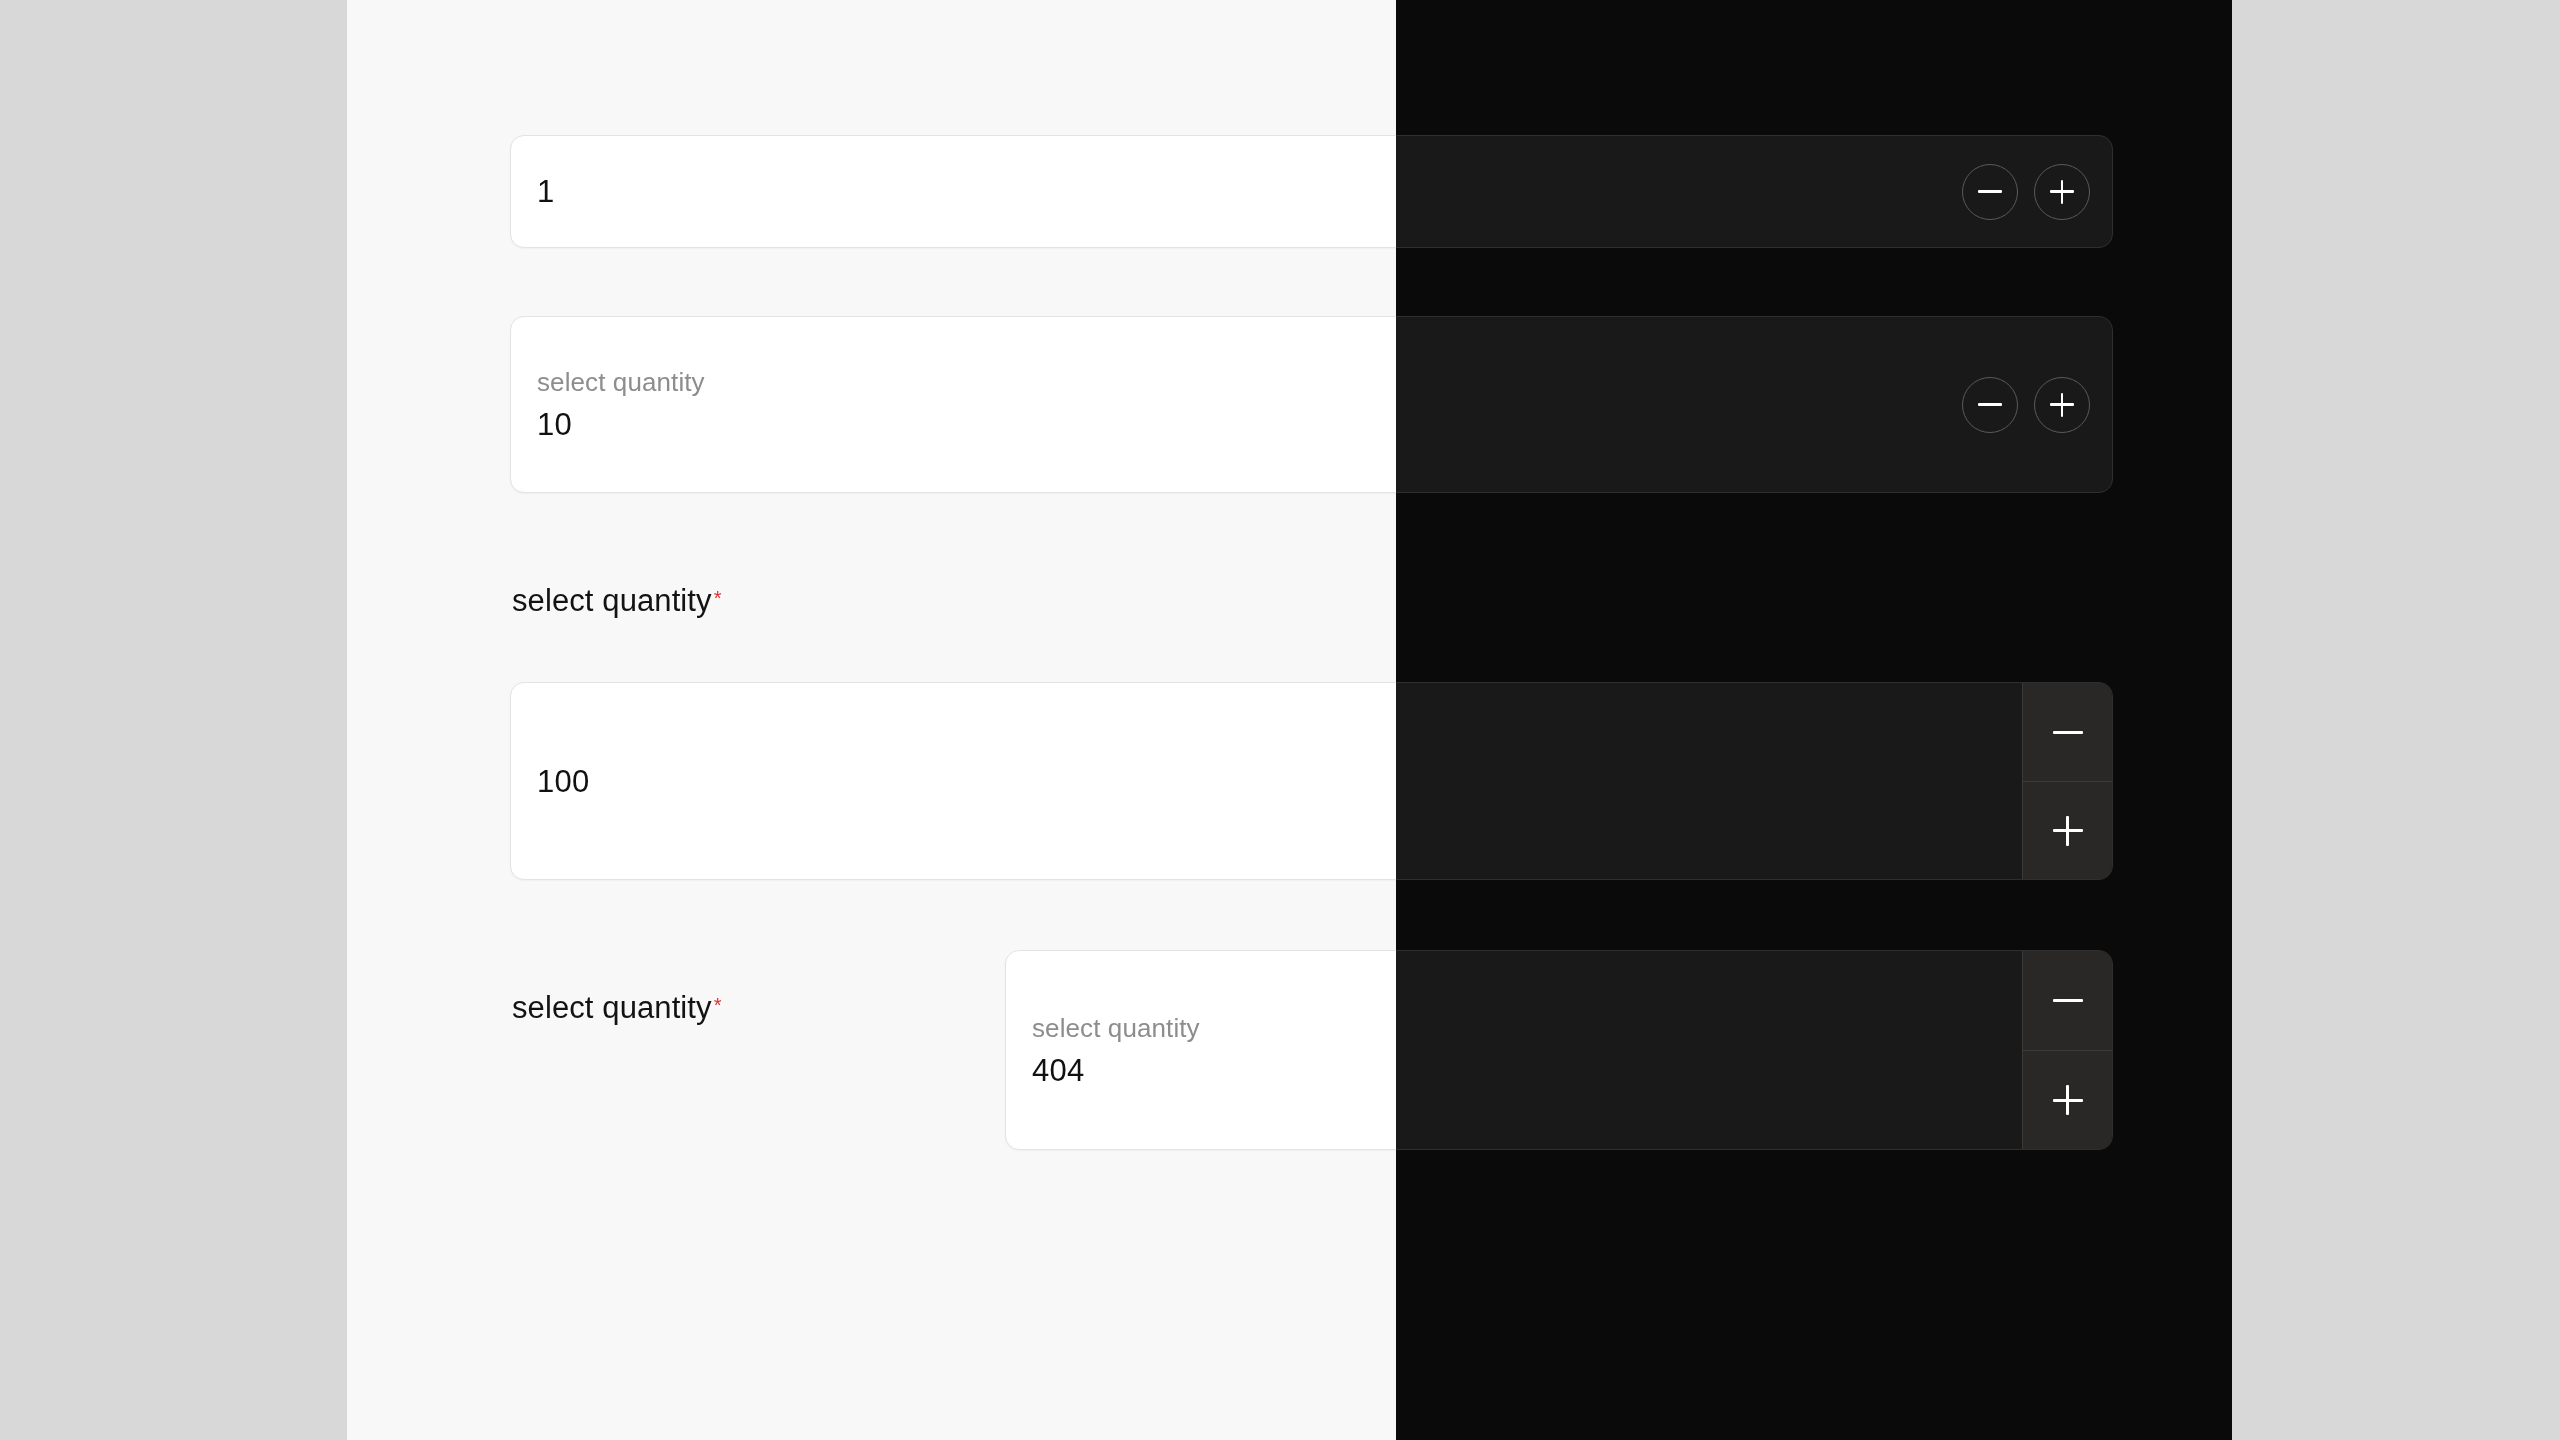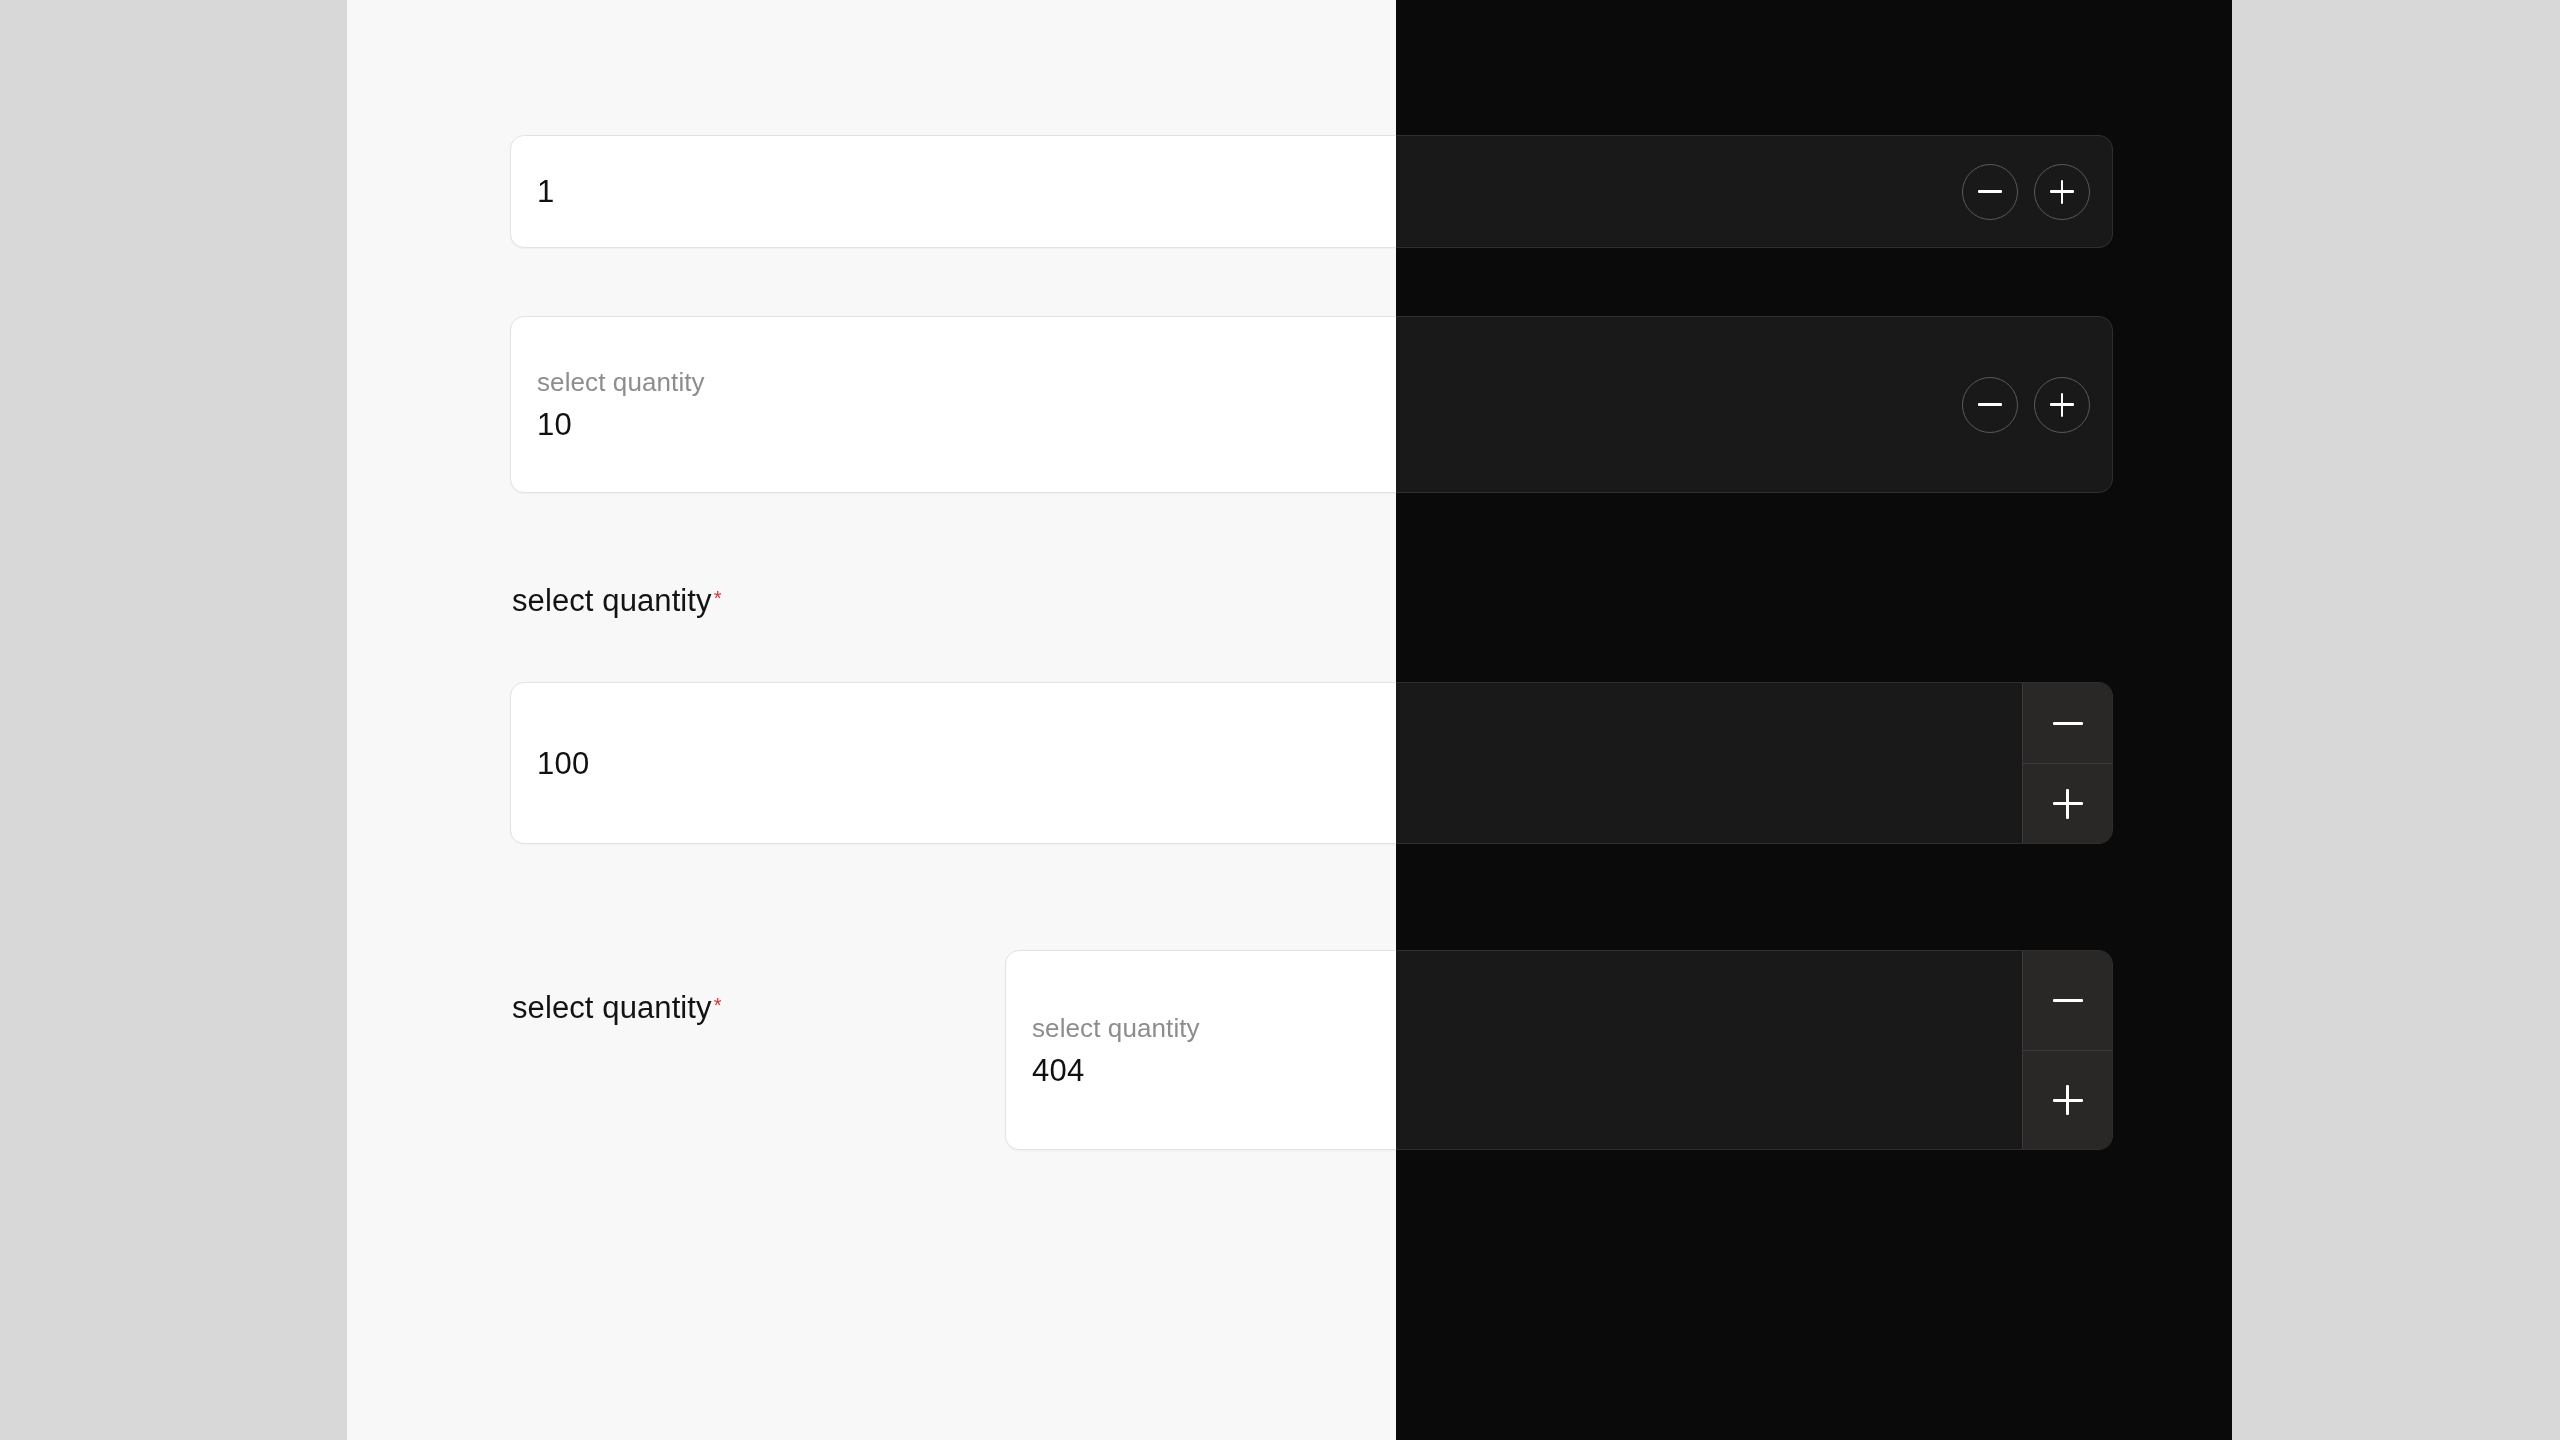--- a/index.html
+++ b/index.html
@@ -41,21 +41,21 @@
 
   
   .row { position: absolute; }
 
   
   .r1 { left: 163px; top: 135px; width: 1603px; height: 113px; }
   
   .r2 { left: 163px; top: 316px; width: 1603px; height: 177px; }
   
   .r3lab { left: 165px; top: 585px; }
-  .r3 { left: 163px; top: 682px; width: 1603px; height: 162px; }
+  .r3 { left: 163px; top: 682px; width: 1603px; height: 198px; }
   
   .r4lab { left: 165px; top: 992px; }
   .r4 { left: 658px; top: 950px; width: 1108px; height: 200px; }
 
   
   .field {
     position: absolute;
     inset: 0;
     border-radius: 14px;
     display: flex;

